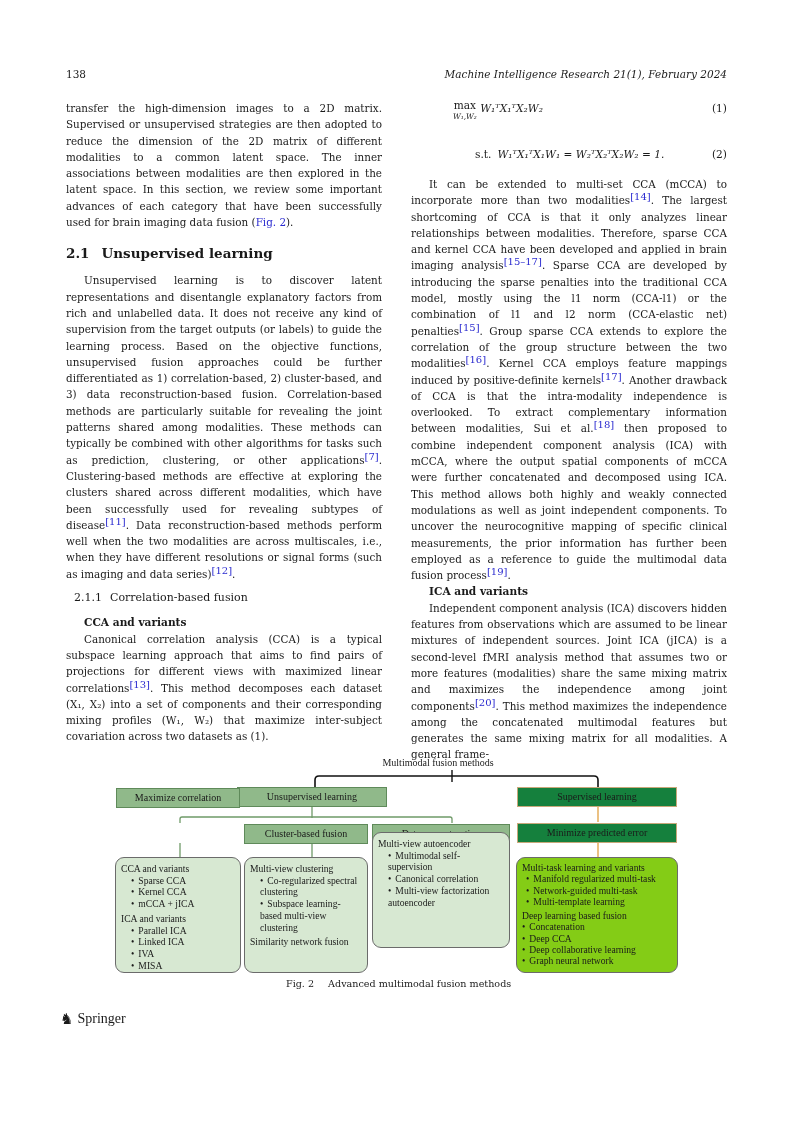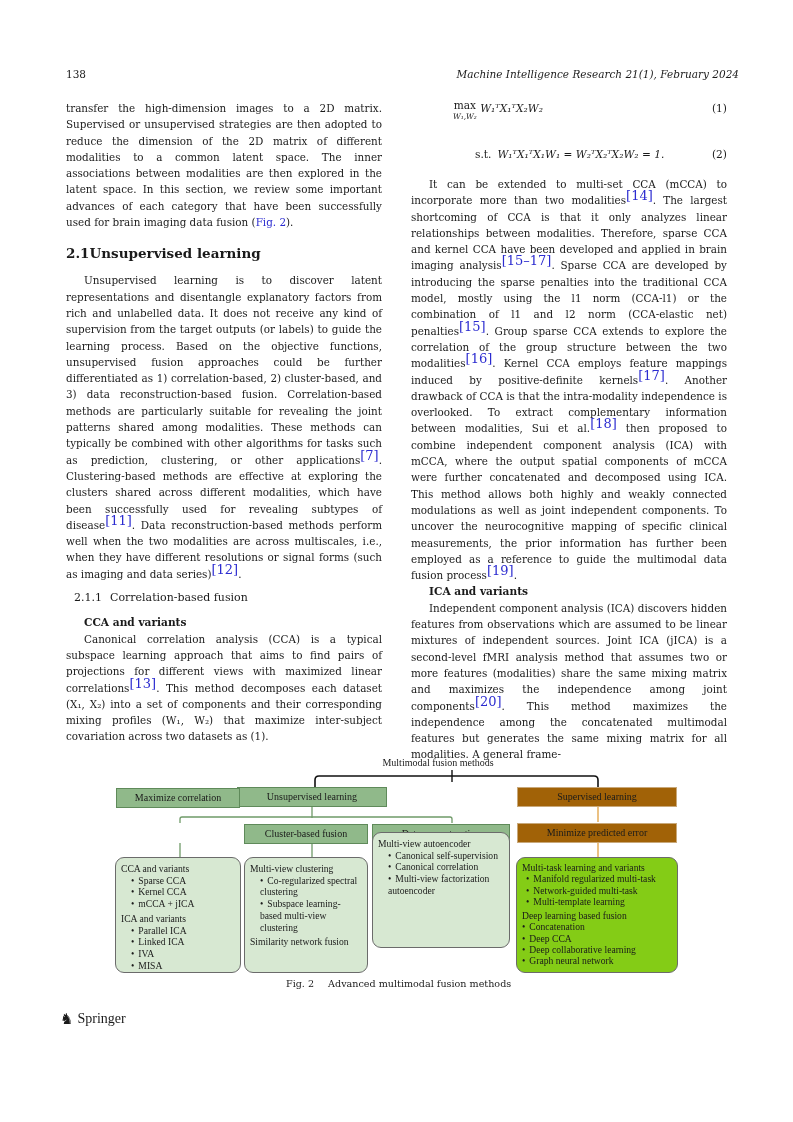--- a/index.html
+++ b/index.html
@@ -1,47 +1,47 @@
 <!DOCTYPE html>
 <html><head>
 <meta charset="utf-8">
 <style>
   html, body { margin:0; padding:0; background:#ffffff; }
   body { width:793px; height:1122px; position:relative; overflow:hidden;
          font-family:"DejaVu Serif","Liberation Serif",serif; color:#1a1a1a; }
   .hdr { position:absolute; top:68px; font-size:10.5px; }
   .hdr.left { left:66px; }
-  .hdr.right { right:54px; font-style:italic; }
+  .hdr.right { right:66px; font-style:italic; }
   .col { position:absolute; top:100px; width:316px; font-size:10.4px; line-height:16.3px; text-align:justify; }
   .col.left { left:66px; }
   .col.right { left:411px; }
   .col p { margin:0; }
   .indent { text-indent:18px; }
-  .ref { color:#2b2bd0; font-size:13px; vertical-align:super; line-height:0; }
+  .ref { color:#2b2bd0; font-size:10px; vertical-align:super; line-height:0; }
   .link { color:#2b2bd0; }
   h2.sec { font-size:13.5px; font-weight:bold; margin:14px 0 10px 0; line-height:18px; }
-  h2.sec .num { }
+  h2.sec .num { margin-right:12px; }
   h3.sub { font-size:11px; font-weight:normal; margin:8px; line-height:16.3px; }
   h3.sub .num { margin-right:8px; }
   h4.para { font-size:10.6px; font-weight:bold; margin:0; padding-left:18px; line-height:16.3px; }
   .eq { position:relative; height:16px; font-style:italic; font-size:10.6px; }
   .eq .num { position:absolute; right:0; top:0; font-style:normal; }
   .eq1 { height:46px; padding-left:42px; }
   .eq1 .maxop { display:inline-block; text-align:center; font-style:normal; vertical-align:top; line-height:11px;}
   .eq1 .maxop .sub { display:block; font-size:7.5px; font-style:italic; }
   .eq2 { height:30px; padding-left:64px; }
   .eq2 .st { font-style:normal; margin-right:6px; }
 
   
   .fig { position:absolute; left:0; top:0; width:793px; height:1122px; pointer-events:none; }
   .fig * { pointer-events:auto; }
   .ftitle { position:absolute; top:757px; left:368px; width:140px; text-align:center; font-family:"Liberation Serif",serif; font-size:10px; }
   .box { position:absolute; font-family:"Liberation Serif",serif; font-size:10px; text-align:center; box-sizing:border-box; line-height:18px; }
   .g-dark { background:#8fbc8f; background:#90b98a; border:1px solid #5f8a5a; }
-  .y-light { background:#a16207; border:1px solid #c8a87a; }
+  .y-light { background:#15803d; border:1px solid #c8a87a; }
   .rbox { position:absolute; box-sizing:border-box; border:1px solid #6b6b6b; border-radius:9px; font-family:"Liberation Serif",serif; font-size:9.6px; line-height:11.7px; padding:5px 5px; text-align:left; }
   .g-light { background:#d7e8d2; }
   .y-light2 { background:#84cc16; }
   .rbox ul { list-style:none; margin:0; padding:0 0 0 10px; }
   .rbox ul li::before { content:"\2022"; margin-right:4px; }
   .rbox .grp { margin:0; }
   .rbox .gap { margin-top:3px; }
   .caption { position:absolute; top:978px; left:286px; font-size:9.6px; }
   .caption .lbl { margin-right:14px; }
   .footer { position:absolute; top:1010px; left:60px; font-family:"Liberation Serif",serif; font-size:14px; display:flex; align-items:center; gap:4px; }
@@ -132,21 +132,21 @@
     <ul>
       <li>Co-regularized spectral clustering</li>
       <li>Subspace learning-based multi-view clustering</li>
     </ul>
     <div class="grp gap">Similarity network fusion</div>
   </div>
 
   <div class="rbox g-light" style="left:372px;top:832px;width:138px;height:116px;">
     <div class="grp">Multi-view autoencoder</div>
     <ul>
-      <li>Canonical self-supervision</li>
+      <li>Multimodal self-supervision</li>
       <li>Canonical correlation</li>
       <li>Multi-view factorization autoencoder</li>
     </ul>
   </div>
 
   <div class="rbox y-light2" style="left:516px;top:857px;width:162px;height:116px;padding:4px 5px;line-height:11.3px;">
     <div class="grp">Multi-task learning and variants</div>
     <ul style="padding-left:4px;">
       <li>Manifold regularized multi-task</li>
       <li>Network-guided multi-task</li>

